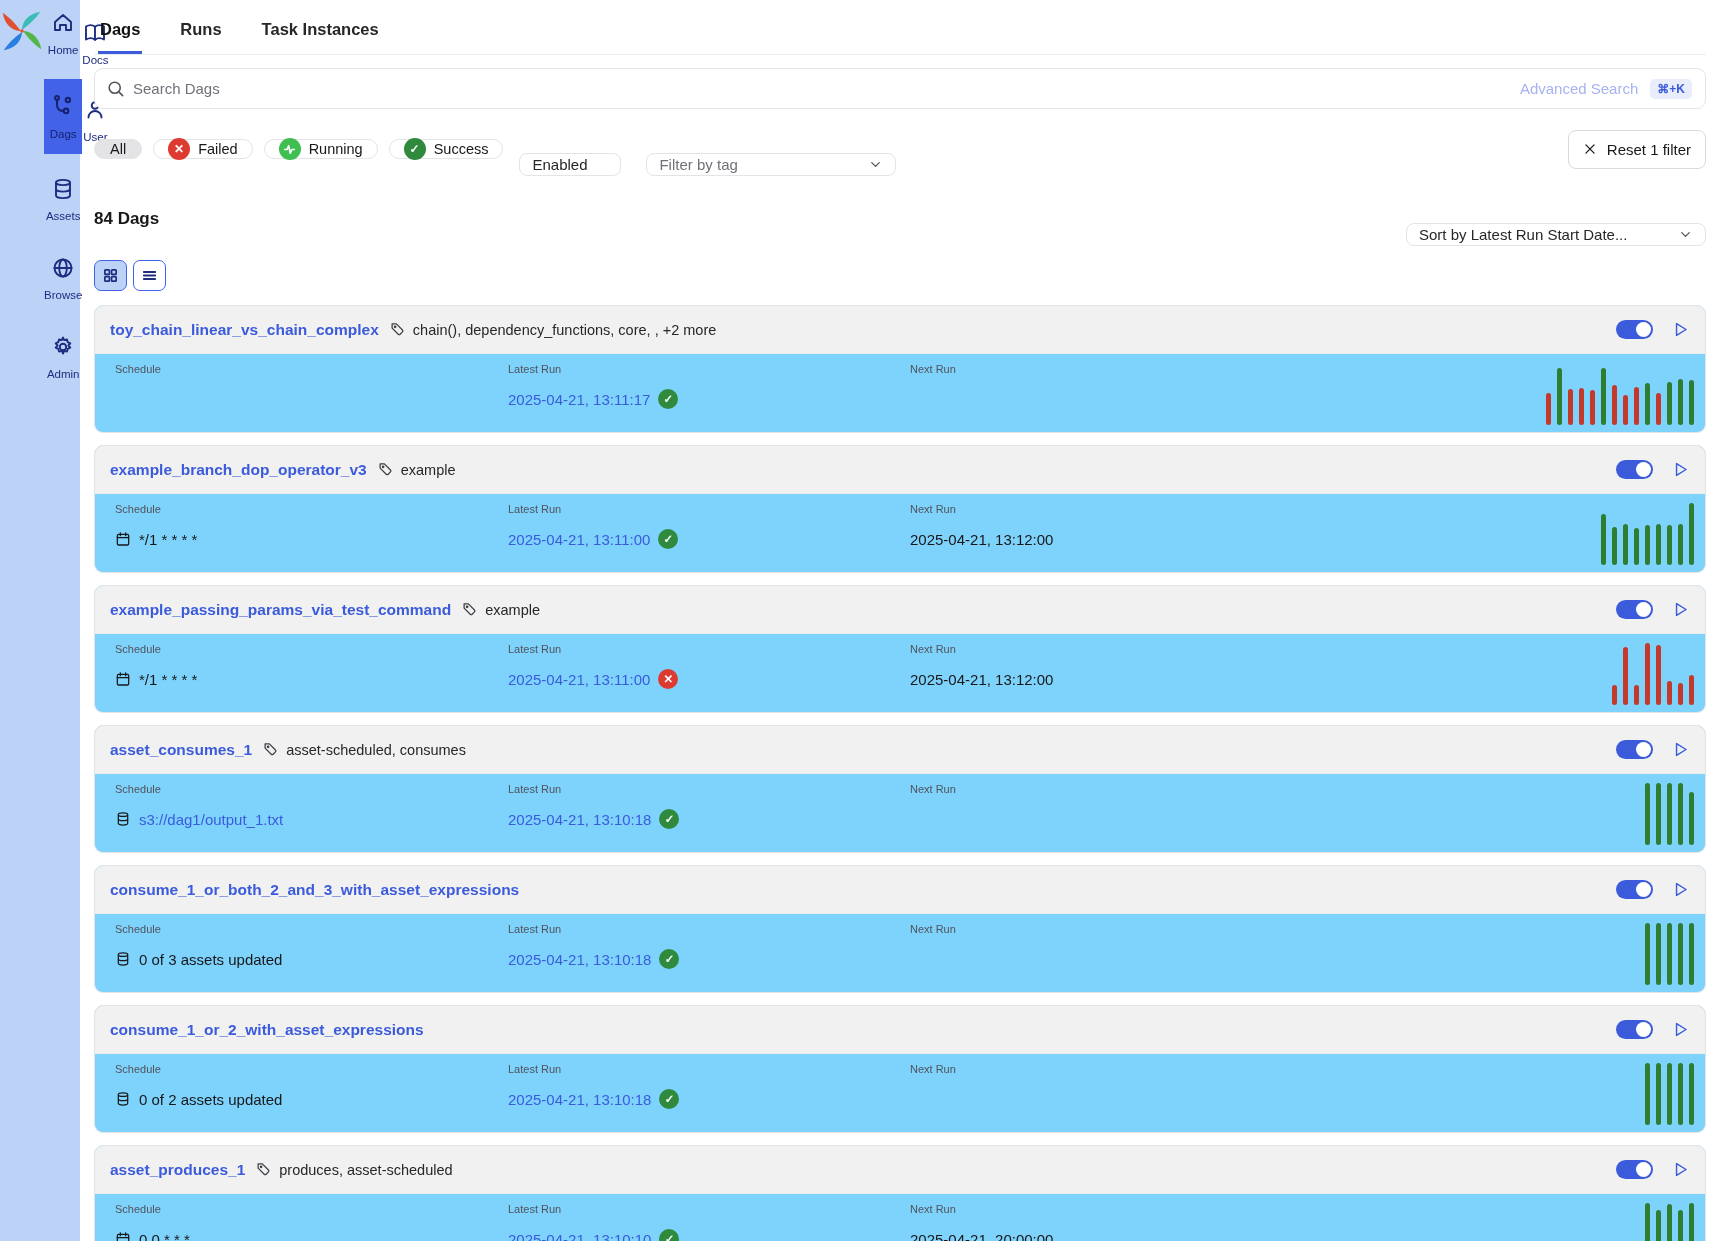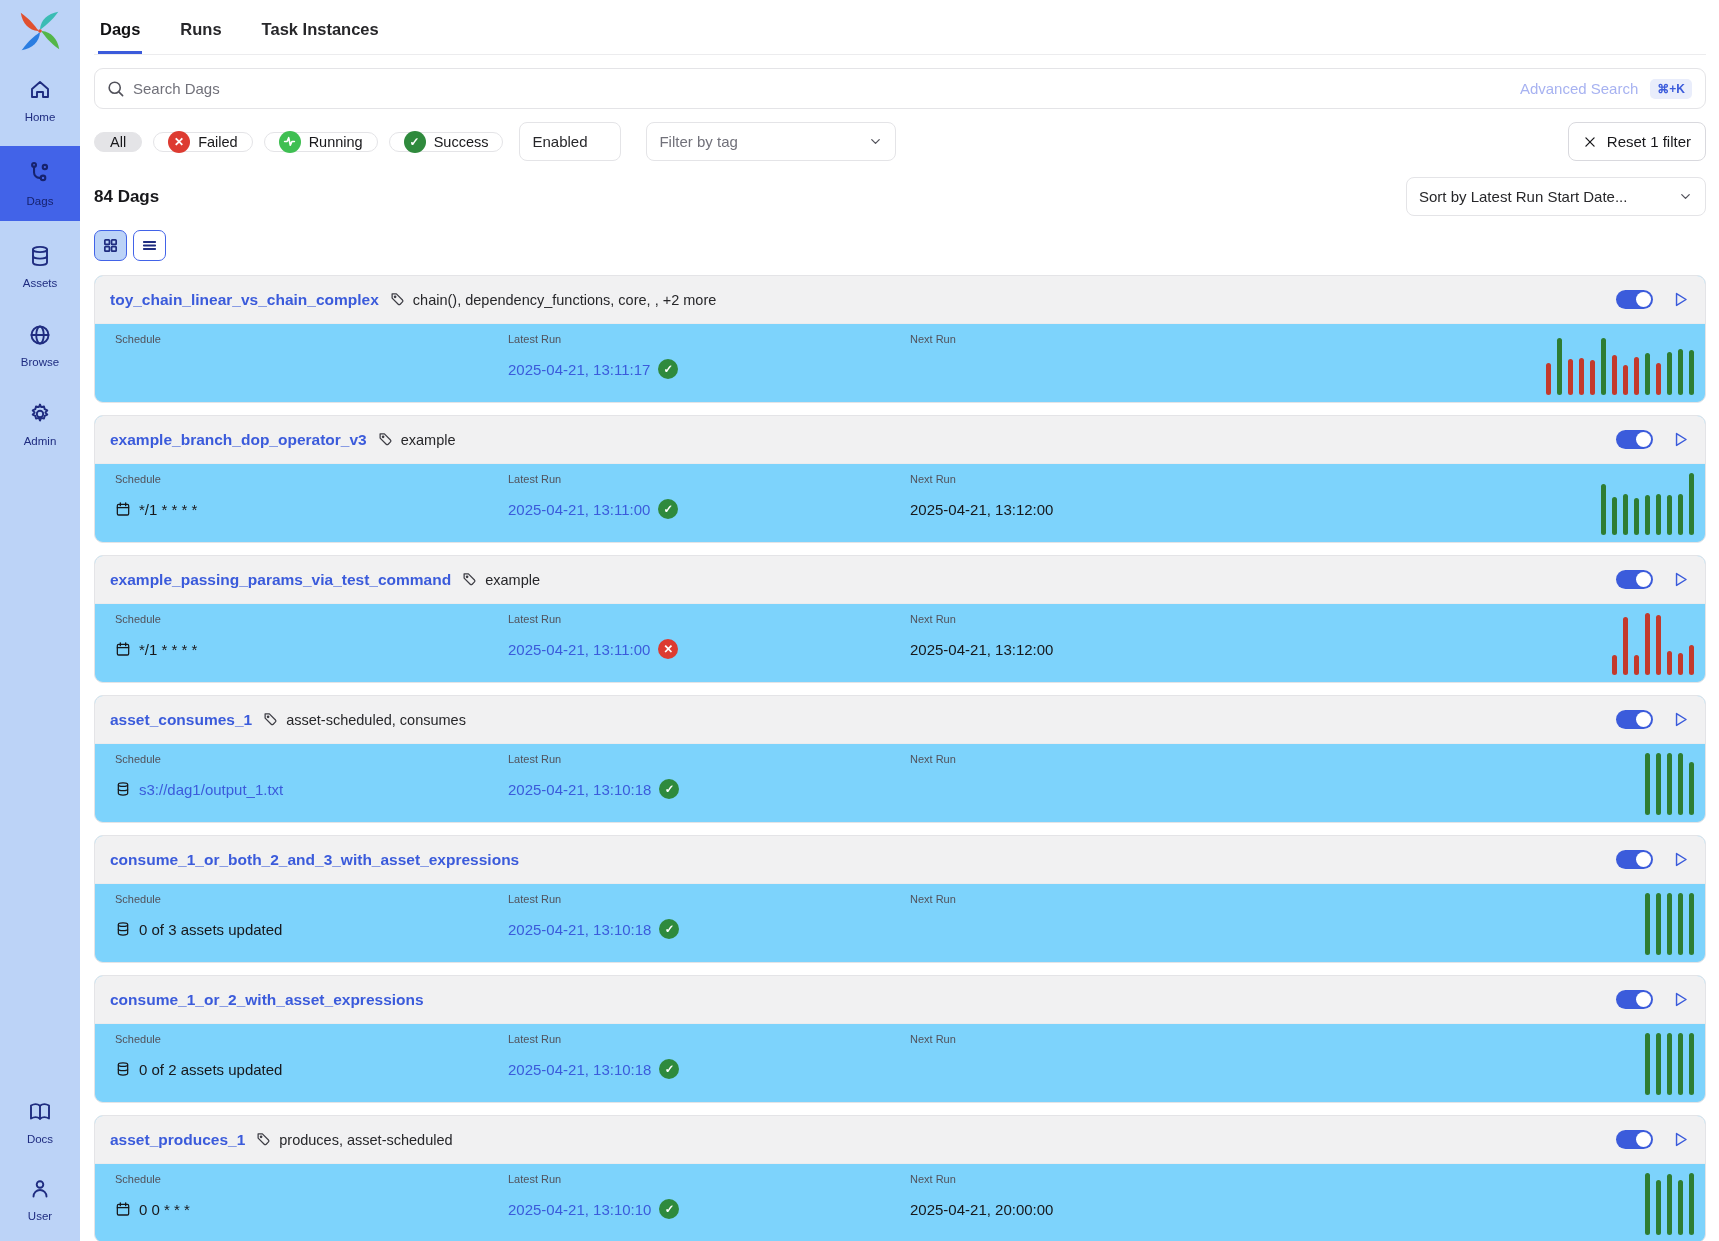--- a/index.html
+++ b/index.html
@@ -1,21 +1,21 @@
 <!DOCTYPE html>
 <html><head>
 <meta charset="utf-8">
 <style>
   * { margin:0; padding:0; box-sizing:border-box; }
   html,body { background:#fff; }
   body { font-family:"Liberation Sans", sans-serif; color:#18181b; }
   #page { position:relative; width:1719px; height:1241px; overflow:hidden; background:#fff; display:flex; }
 
   
-  #sidebar { width:80px; flex:0 0 80px; height:100%; background:#bcd3f7; display:flex; flex-direction:column; align-items:stretch; }
+  #sidebar { width:80px; flex:0 0 80px; height:100%; background:#bcd3f7; display:flex; flex-direction:row; align-items:stretch; }
   .logo-wrap { display:flex; justify-content:center; padding:9px 0 14px; }
   .side-item { display:flex; flex-direction:column; align-items:center; gap:5px; padding:11px 0; color:#1f2c80; cursor:pointer; }
   .side-item .side-label { font-size:11.5px; font-weight:500; }
   .side-item svg { stroke:#1f2c80; }
   .side-item.active { background:#4263e8; color:#16226e; padding:14px 0; }
   .side-item.active svg { stroke:#16226e; }
   .side-spacer { flex:1; }
   #side-top .side-item { margin-bottom:12px; }
   #side-bottom { padding-bottom:8px; }
   #side-bottom .side-item { margin-top:10px; }
@@ -36,21 +36,21 @@
   .search-right { position:absolute; right:14px; top:0; height:41px; display:flex; align-items:center; gap:12px; }
   .adv-link { color:#a7b2f1; font-size:15px; cursor:pointer; }
   .kbd { background:#e9edfb; color:#3b5bdb; font-size:12px; font-weight:700; border-radius:5px; padding:3px 7px; }
 
   
   .chips-row { display:flex; align-items:center; margin-top:13px; gap:11px; }
   .chip { display:flex; align-items:center; gap:8px; height:20px; padding:0 14px; border-radius:18px; font-size:14.5px; color:#18181b; background:#fff; border:1px solid #e4e4e7; cursor:pointer; }
   .chip.all { background:#e4e4e7; border-color:#e4e4e7; padding:0 15px; }
   .chip-dot { width:22px; height:22px; border-radius:50%; display:flex; align-items:center; justify-content:center; color:#fff; font-size:12px; font-weight:700; }
   .chip-dot svg { display:block; }
-  .select-box { display:flex; align-items:center; justify-content:space-between; gap:26px; height:39px; border:1px solid #e4e4e7; border-radius:8px; padding:0 12px; font-size:15px; color:#27272a; cursor:pointer; background:#fff; }
+  .select-box { display:flex; align-items:center; justify-content:space-between; gap:26px; height:23px; border:1px solid #e4e4e7; border-radius:8px; padding:0 12px; font-size:15px; color:#27272a; cursor:pointer; background:#fff;margin-top:31px; }
   .state-select { width:102px; margin-left:5px; }
   .tag-select { width:250px; margin-left:14px; color:#71717a; }
   .reset-btn { margin-left:auto; display:flex; align-items:center; gap:10px; height:39px; border:1px solid #d9d9de; border-radius:8px; padding:0 14px; font-size:15px; font-weight:500; background:#fff; cursor:pointer; color:#18181b; }
 
   
   .list-header { display:flex; align-items:center; margin-top:16px; }
   .dag-count { font-size:17px; font-weight:700; }
   .sort-select { margin-left:auto; width:300px; }
 
   

